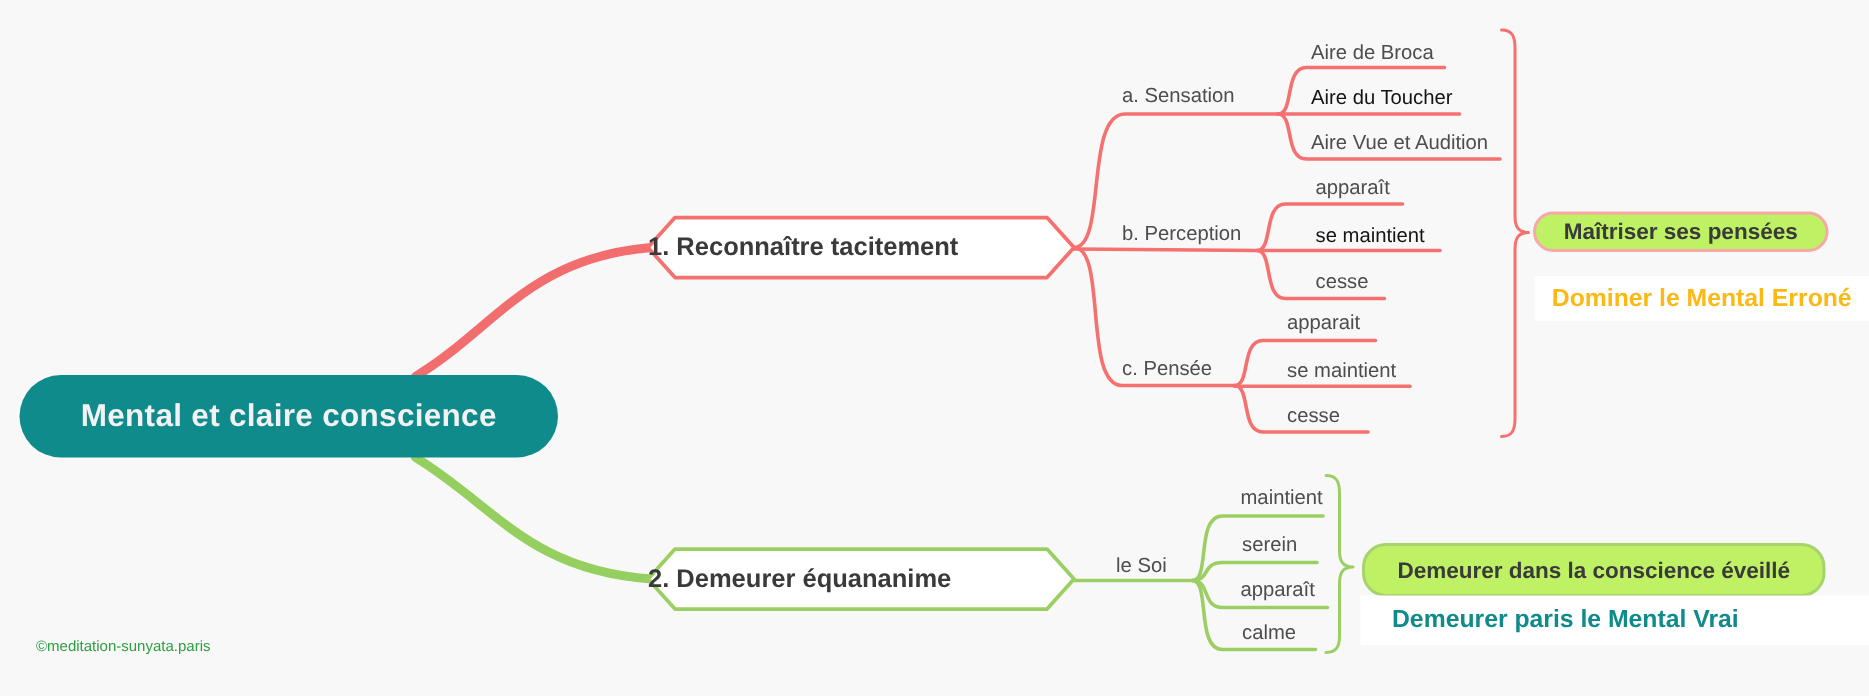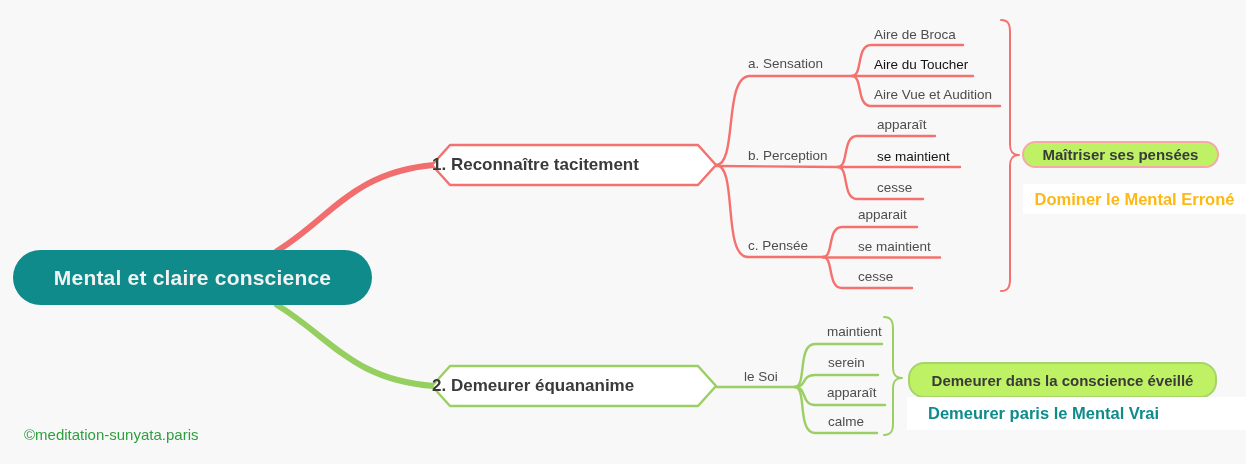--- a/index.html
+++ b/index.html
@@ -22,21 +22,21 @@
   .label{position:absolute;font-size:13.5px;color:var(--graytext);white-space:nowrap;}
   .label.em{color:var(--blacktext);}
   .pill{position:absolute;box-sizing:border-box;background:#bef264;display:flex;align-items:center;
     justify-content:center;font-weight:bold;font-size:15px;color:var(--darktext);white-space:nowrap;}
   .pill.p1{left:1022px;top:141px;width:197px;height:27px;border:2px solid var(--pinkborder);border-radius:14px;}
   .pill.p2{left:908px;top:362px;width:309px;height:36px;border:2px solid var(--greenborder);border-radius:16px;}
   .band{position:absolute;box-sizing:border-box;background:#ffffff;font-weight:bold;font-size:16.5px;
     white-space:nowrap;display:flex;align-items:center;}
   .band.gold{left:1023px;top:184px;width:223px;height:30px;color:var(--gold);justify-content:center;}
   .band.tealtxt{left:907px;top:397px;width:339px;height:33px;color:var(--teal);padding-left:21px;}
-  .copyright{position:absolute;left:24px;top:426px;font-size:15px;color:var(--copygreen);white-space:nowrap;}
+  .copyright{position:absolute;left:24px;top:426px;font-size:10px;color:var(--copygreen);white-space:nowrap;}
 </style>
 </head>
 <body>
 
 <div class="canvas">
 
   <svg class="wires" viewBox="0 0 1246 464">
 
     <path class="thick-red" d="M 277,251 C 330,219 352,172 434,165"></path>
     <path class="thick-green" d="M 277,305 C 330,337 352,380 434,386"></path>

